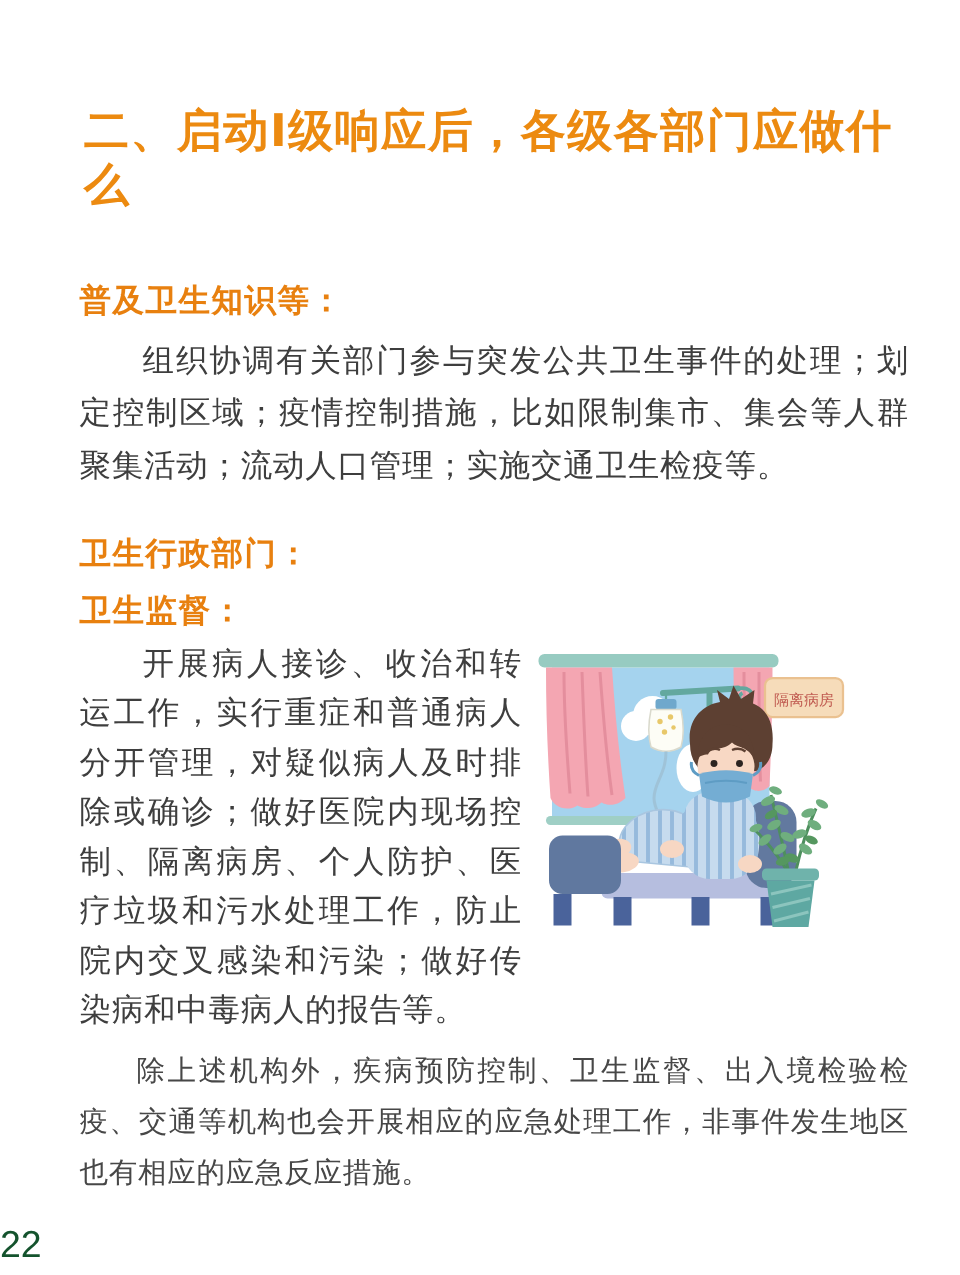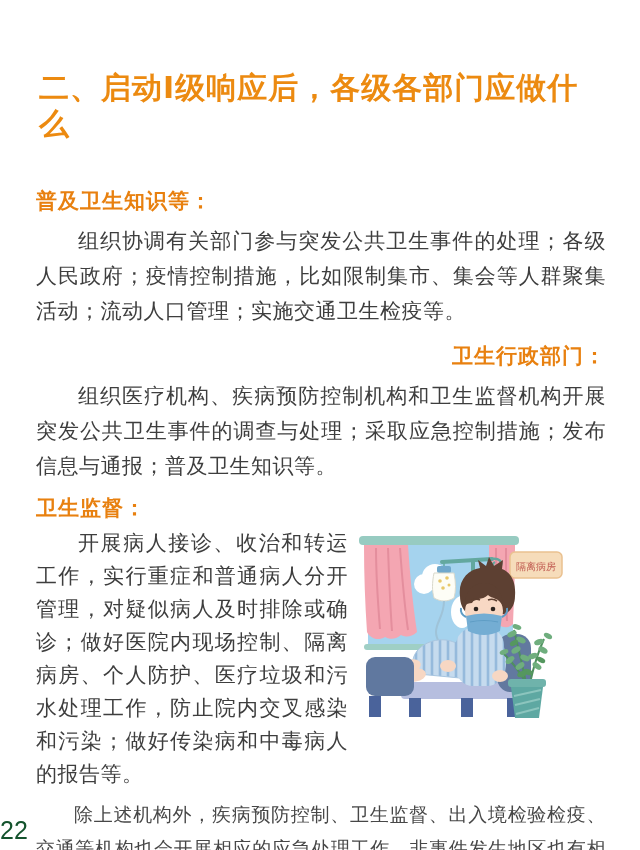--- a/index.html
+++ b/index.html
@@ -3,34 +3,35 @@
 <meta charset="utf-8">
 <style>
   * { margin:0; padding:0; box-sizing:border-box; }
   html,body { background:#ffffff; }
   .page {
     position:relative;
     width:640px; height:850px;
     background:#ffffff;
     overflow:hidden;
     font-family:"Liberation Sans","DejaVu Sans",sans-serif;
+    padding-left:17px;
   }
   .content { padding:70px 34px 0 36px; }
   .doc-title {
     font-size:30px; font-weight:bold;
     color:#ec8a10; letter-spacing:1px;
     line-height:36px; margin-left:3px;
   }
   .sec-heading {
     font-size:21px; font-weight:bold;
     color:#e8800f; letter-spacing:1px;
     line-height:26px;
   }
   .sec-heading.s1 { margin-top:46px; }
-  .sec-heading.s2 { margin-top:15px;text-align:right; }
+  .sec-heading.s2 { margin-top:29px; }
   .sec-heading.s3 { margin-top:12px; }
   .body-para {
     margin-top:9px;
     font-size:21px; color:#3e3e3e;
     line-height:35px; letter-spacing:0.5px;
     text-indent:2em; text-align:justify;
   }
   .med-block { display:flow-root; margin-top:5px; }
   .med-block .body-para { margin-top:0; line-height:33px; }
   .illustration-wrap {
@@ -53,24 +54,23 @@
 </style>
 </head>
 <body>
 
 <div class="page">
   <div class="content">
 
     <h1 class="doc-title">二、启动Ⅰ级响应后，各级各部门应做什么</h1>
 
     <h2 class="sec-heading s1">普及卫生知识等：</h2>
-    <p class="body-para">组织协调有关部门参与突发公共卫生事件的处理；各级人民政府；疫情控制措施，比如限制集市、集会等人群聚集活动；流动人口管理；实施交通卫生检疫等。</p>
+    <p class="body-para">组织协调有关部门参与突发公共卫生事件的处理；划定控制区域；疫情控制措施，比如限制集市、集会等人群聚集活动；流动人口管理；实施交通卫生检疫等。</p>
 
     <h2 class="sec-heading s2">卫生行政部门：</h2>
-    <p class="body-para">组织医疗机构、疾病预防控制机构和卫生监督机构开展突发公共卫生事件的调查与处理；采取应急控制措施；发布信息与通报；普及卫生知识等。</p>
 
     <h2 class="sec-heading s3">卫生监督：</h2>
 
     <div class="med-block">
       <div class="illustration-wrap">
         <svg width="250" height="222" viewBox="0 0 250 222" xmlns="http://www.w3.org/2000/svg">
           <defs>
             <pattern id="paj" width="8" height="8" patternUnits="userSpaceOnUse">
               <rect width="8" height="8" fill="#c6dbee"></rect>
               <line x1="4" y1="0" x2="4" y2="8" stroke="#96badc" stroke-width="2.6"></line>

